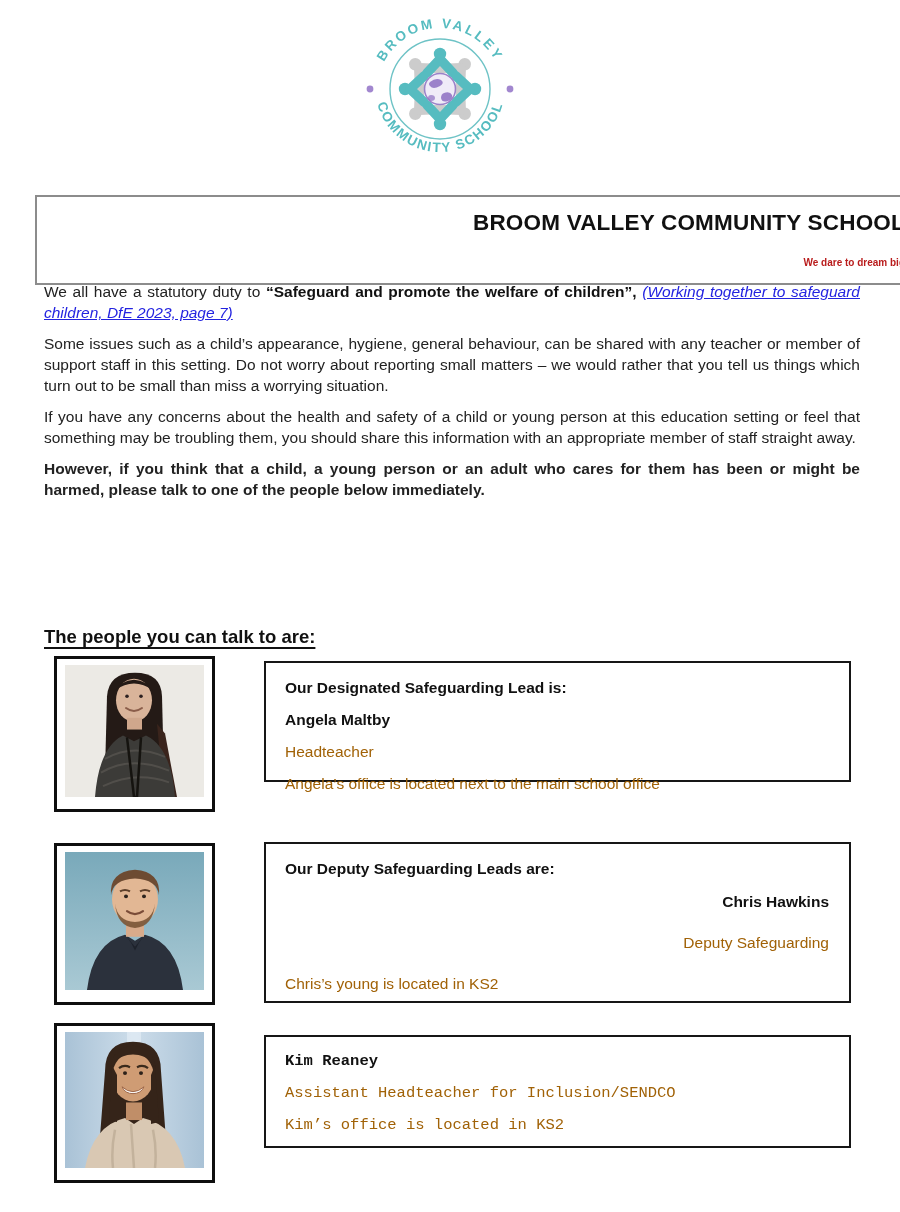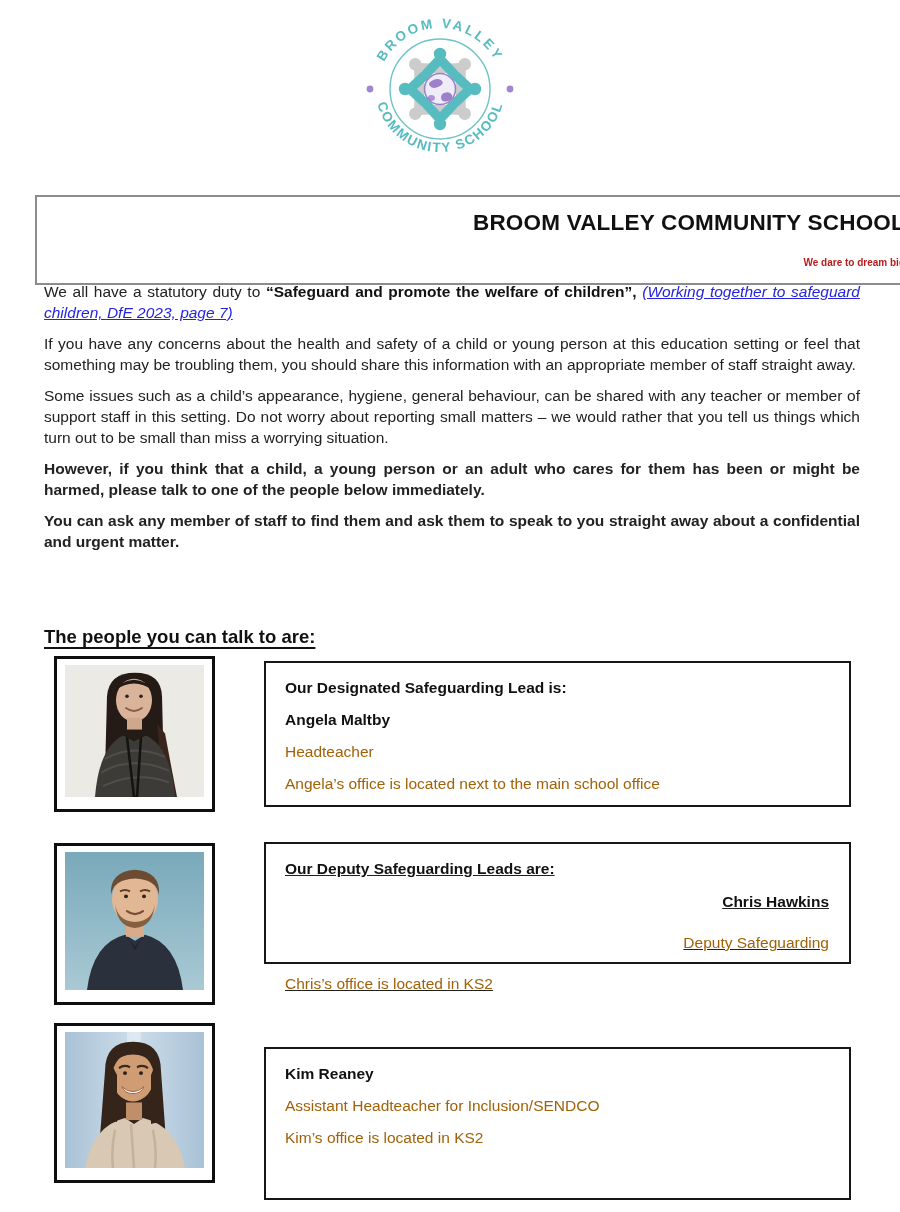--- a/index.html
+++ b/index.html
@@ -59,23 +59,23 @@
   .row-1 .photo-frame { height: 156px; }
   .row-2 .photo-frame { top: 1px; height: 162px; }
   .row-3 .photo-frame { height: 160px; }
   .photo-frame svg { display: block; width: 100%; height: 100%; }
 
   .info-card {
     position: absolute; left: 264px; width: 587px;
     border: 2px solid #161616; background: #fff;
     padding: 15px 20px 0 19px;
   }
-  .row-1 .info-card { top: 5px;  height: 146px; }
-  .row-2 .info-card { top: 0;    height: 122px; text-decoration: underline; }
-  .row-3 .info-card { top: 24px;  height: 153px; }
+  .row-1 .info-card { top: 5px;  height: 121px; }
+  .row-2 .info-card { top: 0;    height: 161px; }
+  .row-3 .info-card { top: 12px;  height: 113px; font-family: Liberation Mono, monospace; }
 
   .info-card p { margin: 0 0 13px; font-size: 15.5px; line-height: 19px; color: #a16207; }
   .info-card p.b { font-weight: bold; color: #111; }
   .row-2 .info-card p { margin-bottom: 14px; }
   .row-2 .info-card p.gap { margin-bottom: 22px; text-align: right; }
 </style>
 </head>
 <body>
 
 <div class="page">
@@ -123,24 +123,23 @@
     </svg>
   </div>
 
   <div class="header-box">
     <h1 class="school-title">BROOM VALLEY COMMUNITY SCHOOL</h1>
     <p class="school-motto">We dare to dream big</p>
   </div>
 
   <div class="intro">
     <p><span>We all have a statutory duty to </span><span class="b">“Safeguard and promote the welfare of children”,</span> <a class="doc-link" href="#">(Working together to safeguard children, DfE 2023, page 7)</a></p>
+    <p>Some issues such as a child’s appearance, hygiene, general behaviour, can be shared with any teacher or member of support staff in this setting. Do not worry about reporting small matters – we would rather that you tell us things which turn out to be small than miss a worrying situation.</p>
     <p>If you have any concerns about the health and safety of a child or young person at this education setting or feel that something may be troubling them, you should share this information with an appropriate member of staff straight away.</p>
-    <p>Some issues such as a child’s appearance, hygiene, general behaviour, can be shared with any teacher or member of support staff in this setting. Do not worry about reporting small matters – we would rather that you tell us things which turn out to be small than miss a worrying situation.</p>
     <p class="p-alert">However, if you think that a child, a young person or an adult who cares for them has been or might be harmed, please talk to one of the people below immediately.</p>
-    <p class="p-bold">You can ask any member of staff to find them and ask them to speak to you straight away about a confidential and urgent matter.</p>
   </div>
 
   <h2 class="people-heading">The people you can talk to are:</h2>
 
   <div class="row row-1">
     <div class="photo-frame">
       <svg viewBox="0 0 139 135" preserveAspectRatio="none">
         <rect width="139" height="135" fill="#e9e6e1"></rect>
         <rect width="139" height="135" fill="#efede9" opacity="0.5"></rect>
 
@@ -192,21 +191,21 @@
         <circle cx="61" cy="45" r="2" fill="#2c241e"></circle>
         <circle cx="79" cy="45" r="2" fill="#2c241e"></circle>
         <path d="M 62,60 q 8,6 16,0" stroke="#7a4c38" stroke-width="2.2" fill="none" stroke-linecap="round"></path>
         <path d="M 55,40 q 5,-3 10,0 M 75,40 q 5,-3 10,0" stroke="#5d3f2a" stroke-width="2" fill="none"></path>
       </svg>
     </div>
     <div class="info-card">
       <p class="b">Our Deputy Safeguarding Leads are:</p>
       <p class="b gap">Chris Hawkins</p>
       <p class="gap">Deputy Safeguarding</p>
-      <p>Chris’s office is located in KS2</p>
+      <p>Chris’s young is located in KS2</p>
     </div>
   </div>
 
   <div class="row row-3">
     <div class="photo-frame">
       <svg viewBox="0 0 139 139" preserveAspectRatio="none">
         <defs>
           <linearGradient id="bgKim" x1="0" y1="0" x2="1" y2="0">
             <stop offset="0" stop-color="#a9c2d6"></stop>
             <stop offset="0.5" stop-color="#cdddea"></stop>

